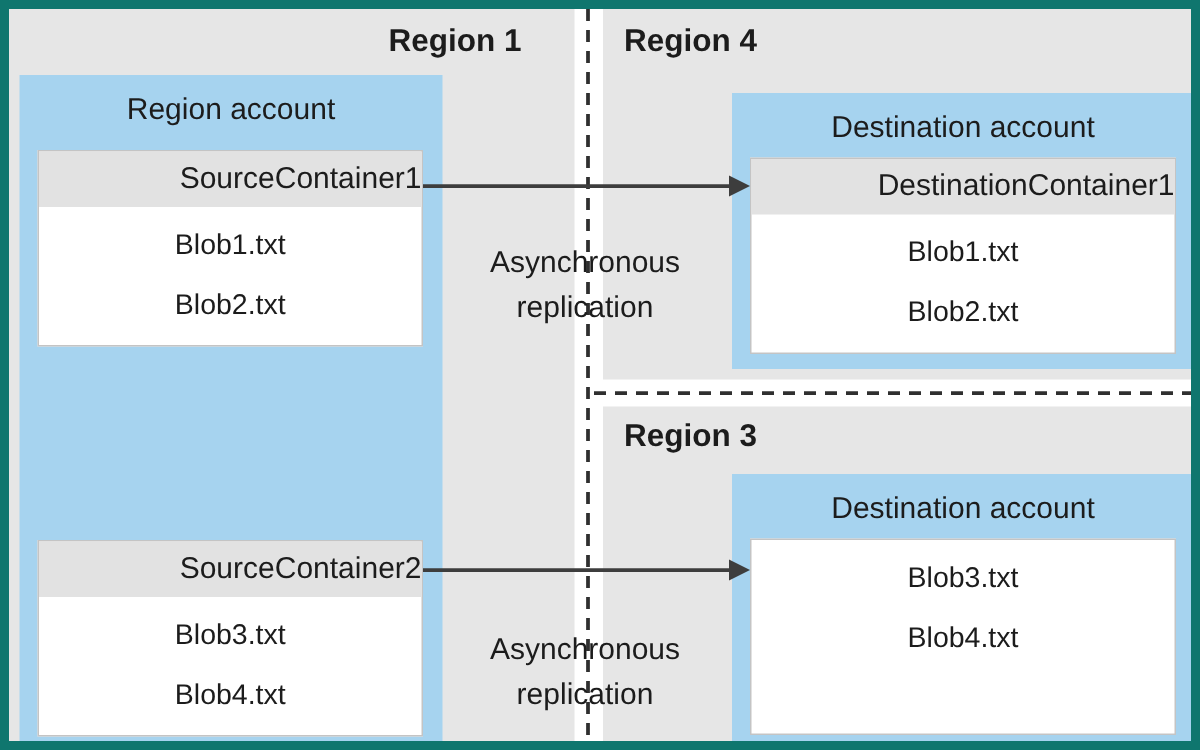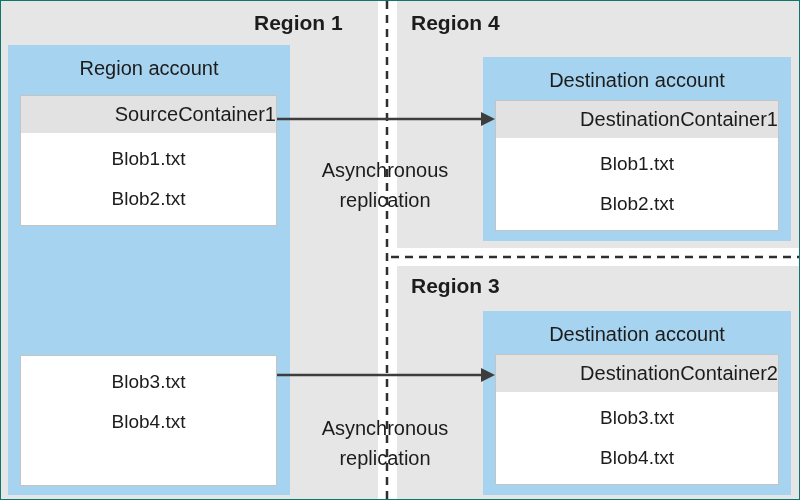--- a/index.html
+++ b/index.html
@@ -1,21 +1,21 @@
 <!DOCTYPE html>
 <html style="--region-bg: #e6e6e6; --account-bg: #a6d3ef; --header-bg: #e2e2e2; --line-color: #2f2f2f;"><head>
 <meta charset="utf-8">
 <style>
   html, body { margin: 0; padding: 0; background: #fff; }
   .canvas {
     position: relative;
     width: 800px;
     height: 500px;
     background: #ffffff;
-    border: 1px solid #0f766e;
+    border: 6px solid #0f766e;
     box-sizing: border-box;
     overflow: hidden;
     font-family: "Liberation Sans", sans-serif;
     color: #1f1f1f;
   }
   .region {
     position: absolute;
     background: var(--region-bg, #e6e6e6);
   }
   .region-title {
@@ -97,40 +97,40 @@
     <div class="account-title">Region account</div>
   </div>
 
   <div class="container-box" style="left:19px; top:94px; width:257px; height:131px;">
     <div class="container-header">SourceContainer1</div>
     <div class="blob">Blob1.txt</div>
     <div class="blob">Blob2.txt</div>
   </div>
 
   <div class="container-box" style="left:19px; top:354px; width:257px; height:131px;">
+    <div class="container-header">SourceContainer2</div>
     <div class="blob">Blob3.txt</div>
     <div class="blob">Blob4.txt</div>
   </div>
 
   <div class="account" style="left:482px; top:56px; width:308px; height:184px;">
     <div class="account-title">Destination account</div>
   </div>
 
   <div class="container-box" style="left:494px; top:99px; width:284px; height:131px;">
     <div class="container-header">DestinationContainer1</div>
     <div class="blob">Blob1.txt</div>
     <div class="blob">Blob2.txt</div>
   </div>
 
   <div class="account" style="left:482px; top:310px; width:308px; height:184px;">
     <div class="account-title">Destination account</div>
   </div>
 
   <div class="container-box" style="left:494px; top:353px; width:284px; height:131px;">
-    <div class="container-header">DestinationContainer2</div>
     <div class="blob">Blob3.txt</div>
     <div class="blob">Blob4.txt</div>
   </div>
 
   <svg class="svg-overlay" width="800" height="500" viewBox="0 0 800 500">
     <line x1="386" y1="0" x2="386" y2="500" stroke="#2f2f2f" stroke-width="2.5" stroke-dasharray="8 6"></line>
     <line x1="390" y1="256" x2="800" y2="256" stroke="#2f2f2f" stroke-width="2.5" stroke-dasharray="8 6"></line>
 
     <line x1="276" y1="118" x2="482" y2="118" stroke="#3d3d3d" stroke-width="2.5"></line>
     <polygon points="494,118 480,111 480,125" fill="#3d3d3d"></polygon>

